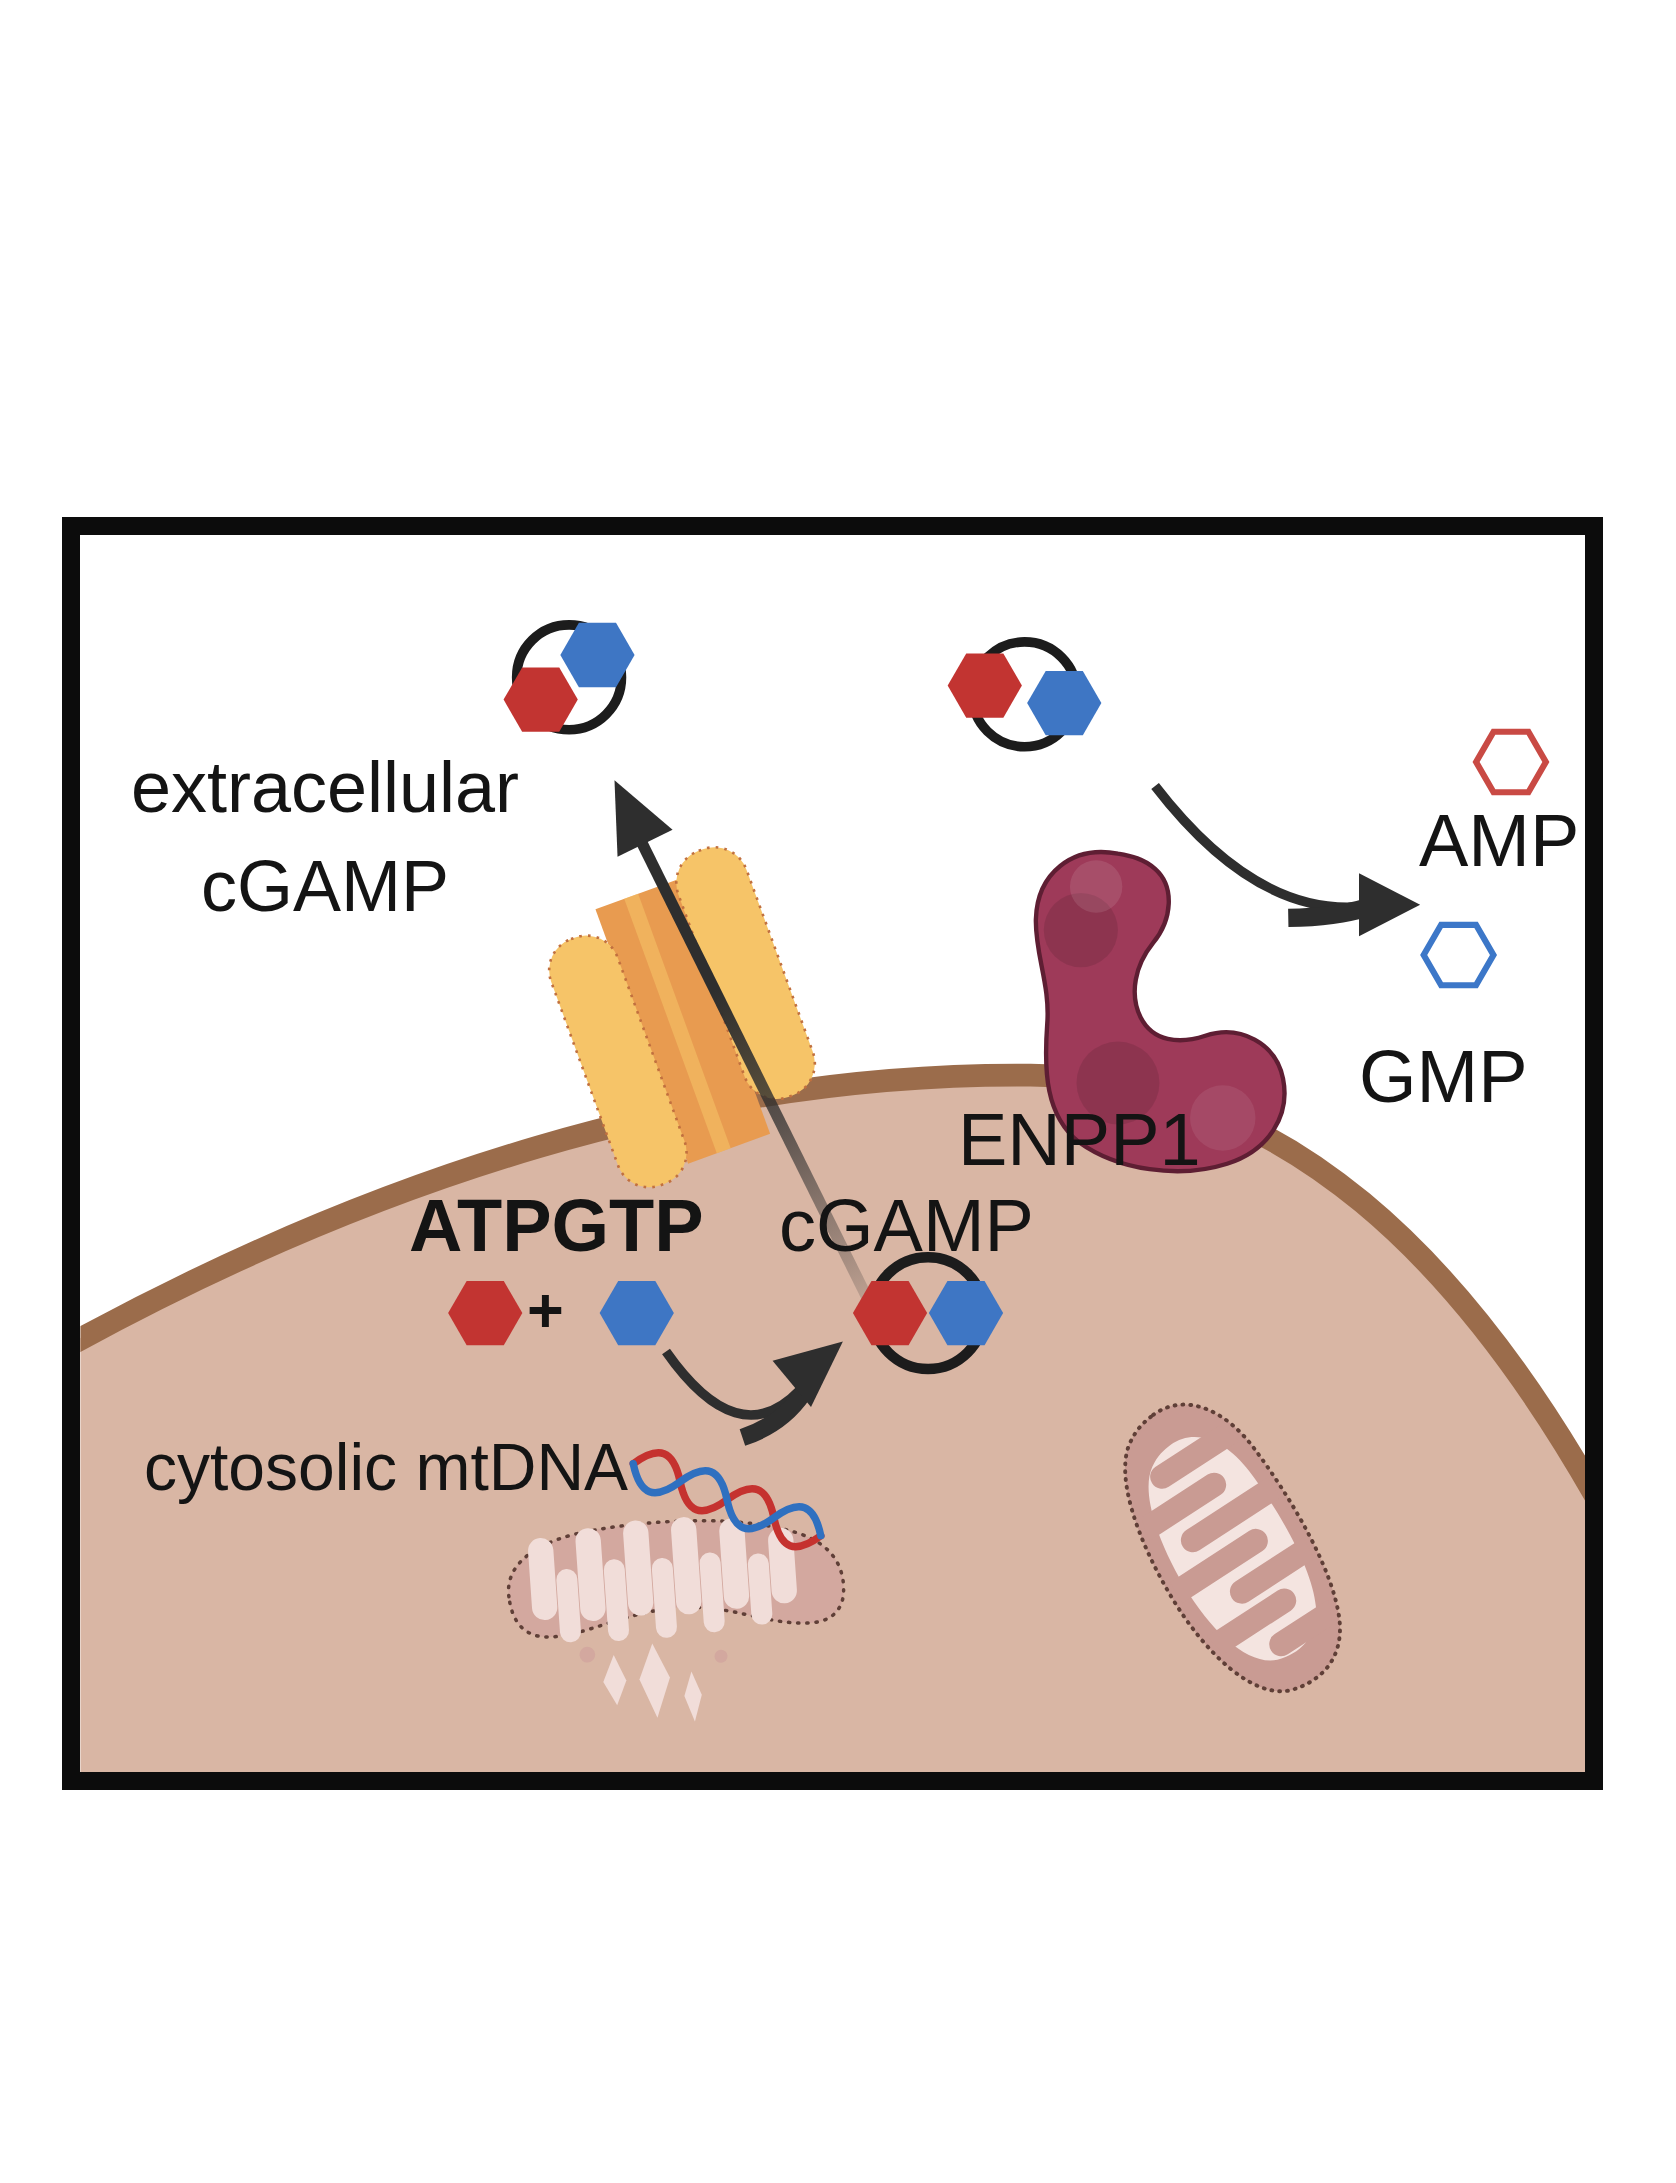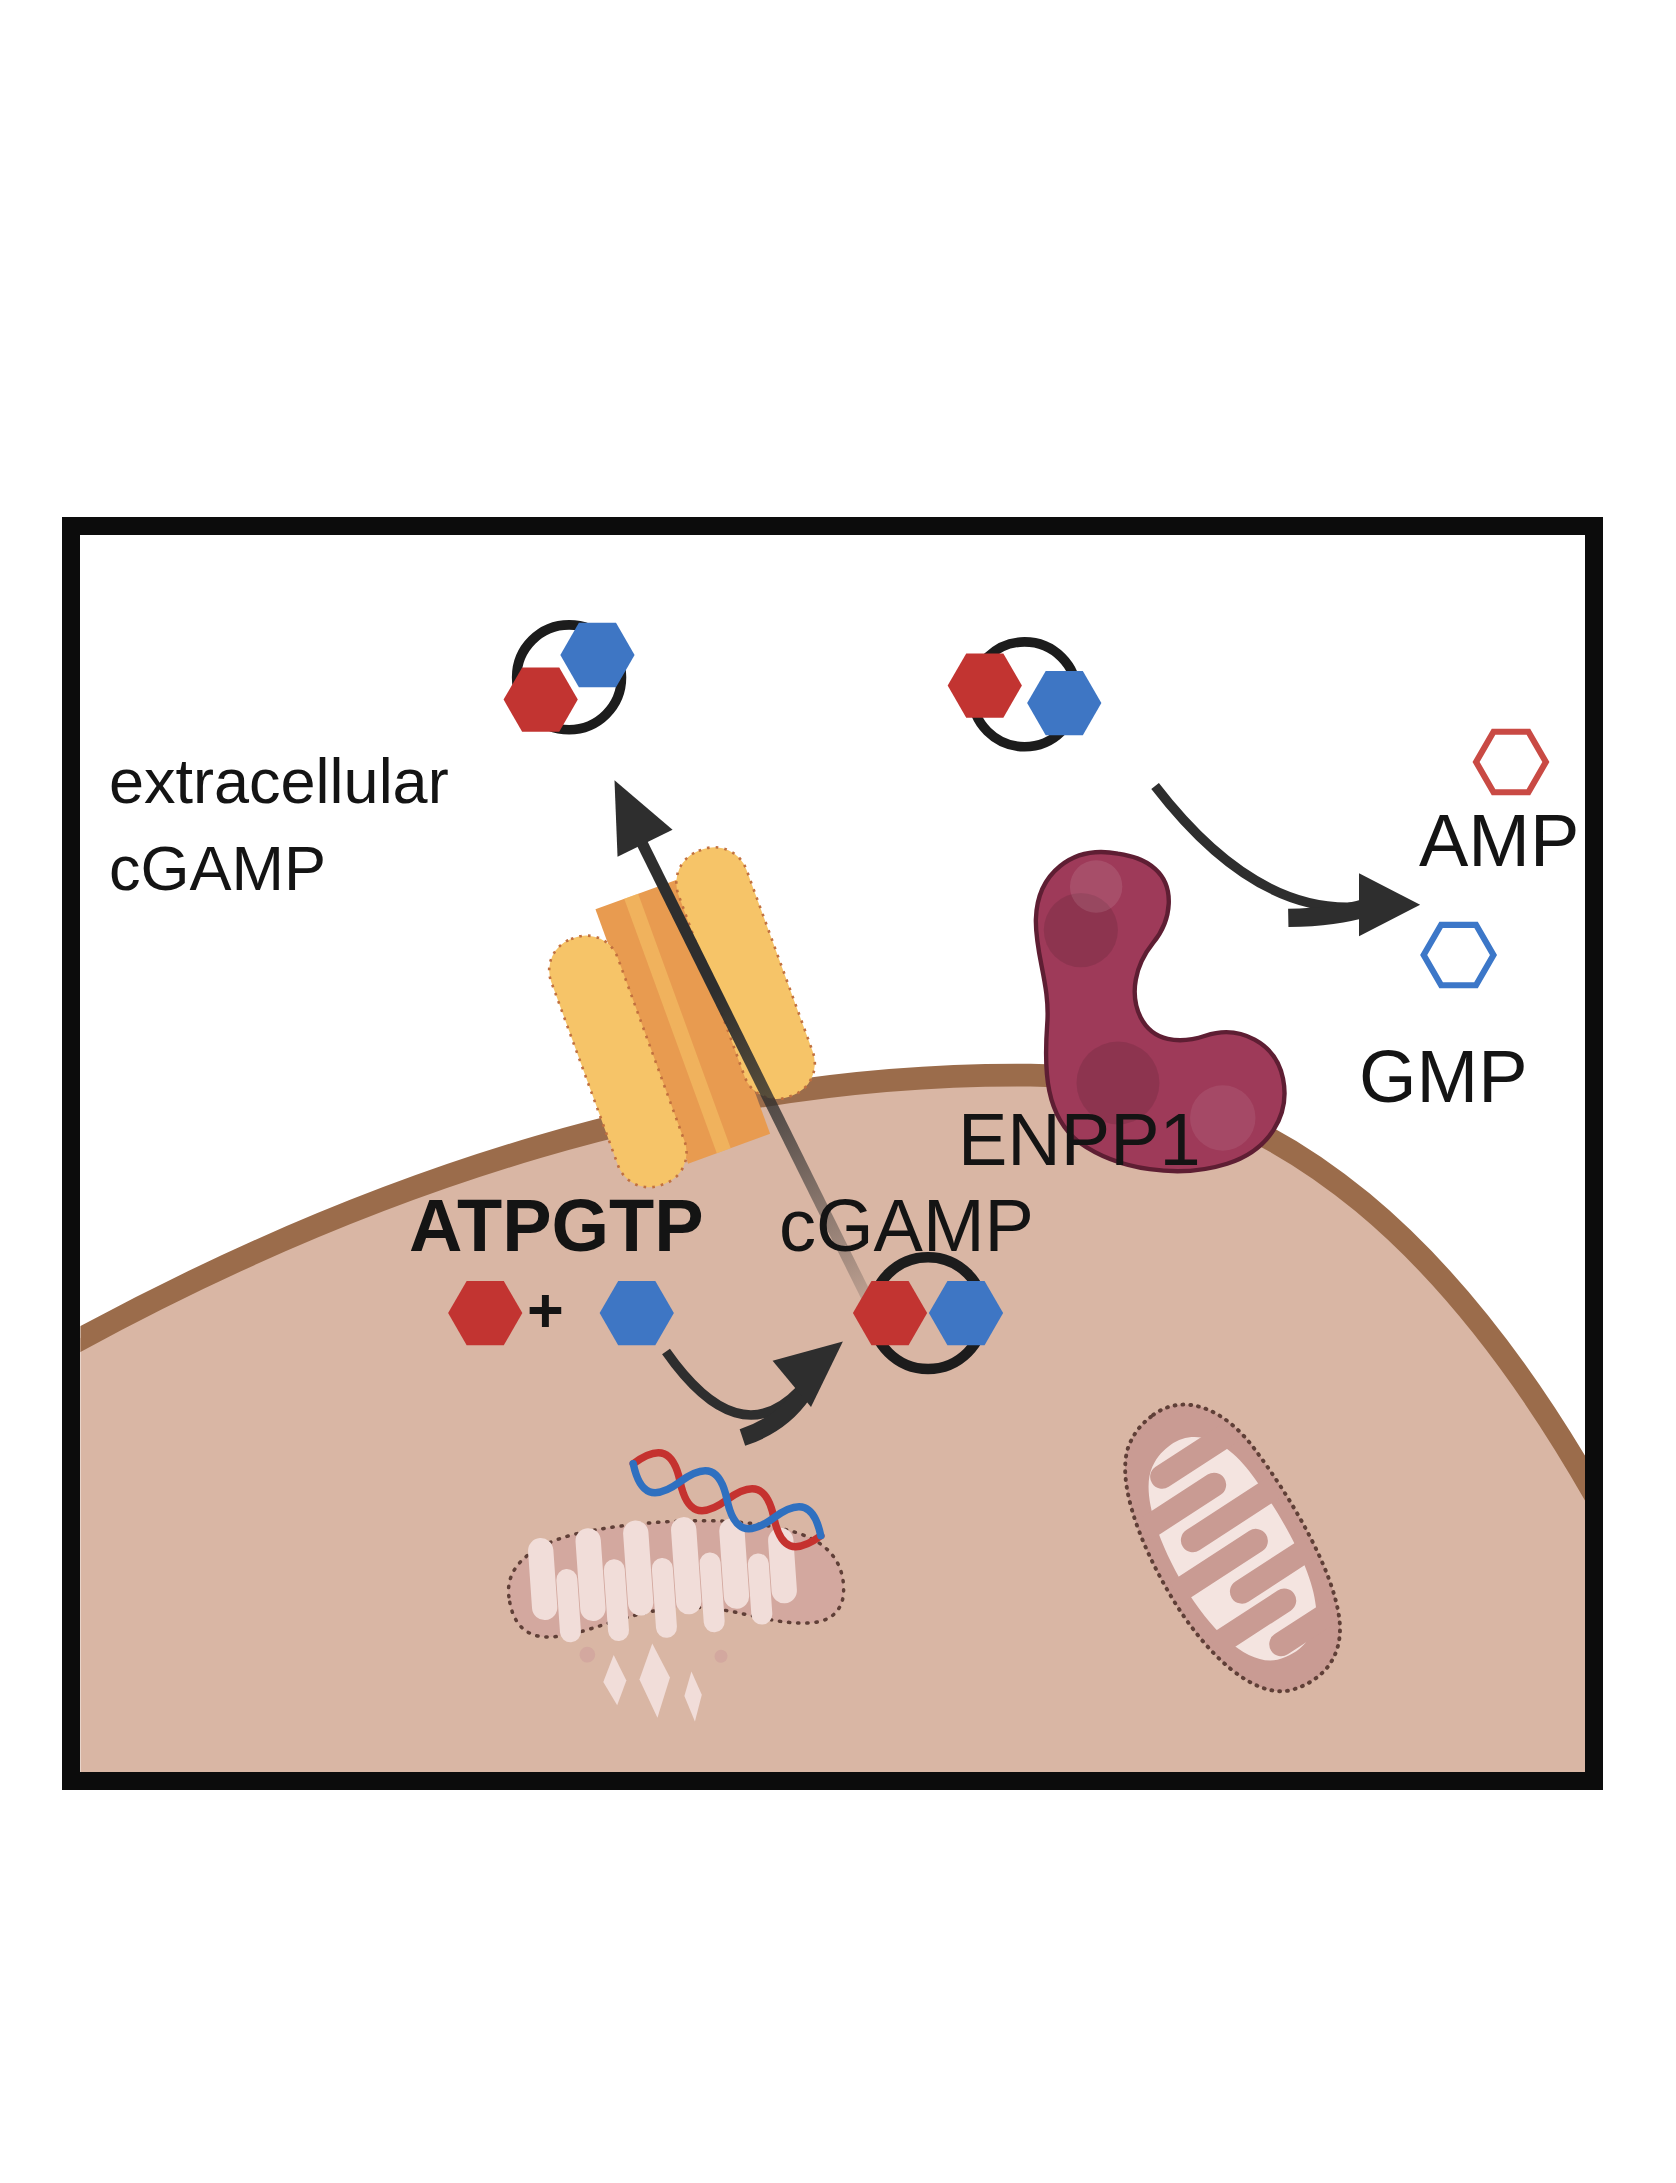--- a/index.html
+++ b/index.html
@@ -14,21 +14,21 @@
     --damaged-mito-membrane:#d3a89f; --damaged-mito-matrix:#f1ddd9;
     --text:#141414;
   }
   html,body{margin:0;padding:0;background:var(--background);}
   .canvas{position:relative;width:1677px;height:2348px;background:var(--background);
           font-family:"Liberation Sans","DejaVu Sans",sans-serif;color:var(--text);overflow:hidden;}
   .art{position:absolute;left:0;top:0;width:1677px;height:2348px;z-index:1;}
   .frame{position:absolute;left:62px;top:517px;width:1541px;height:1273px;
          border:18.3px solid var(--frame);box-sizing:border-box;z-index:2;pointer-events:none;}
   .label{position:absolute;z-index:3;white-space:nowrap;line-height:1;color:var(--text);}
-  .lbl-extracellular{left:109px;top:738px;width:432px;text-align:left;font-size:63px;line-height:1.38;}
+  .lbl-extracellular{left:109px;top:738px;width:432px;text-align:center;font-size:72px;line-height:1.38;}
   .lbl-amp{left:1419px;top:804px;font-size:74px;}
   .lbl-gmp{left:1359px;top:1040px;font-size:74px;}
   .lbl-enpp1{left:958px;top:1093px;font-size:74px;margin-top:10px;}
   .lbl-atpgtp{left:409px;top:1189px;font-size:74px;font-weight:bold;}
   .lbl-cgamp-cyto{left:779px;top:1189px;font-size:74px;}
   .lbl-plus{left:527px;top:1279px;font-size:63px;font-weight:700;}
   .lbl-mtdna{left:144px;top:1434px;font-size:66px;}
   .lbl-damaged{left:285px;top:1656px;font-size:74px;}
 </style>
 </head>
@@ -173,15 +173,16 @@
   </div>
 
   <div class="label lbl-amp">AMP</div>
   <div class="label lbl-gmp">GMP</div>
   <div class="label lbl-enpp1">ENPP1</div>
 
   <div class="label lbl-atpgtp"><span>ATP</span><span>GTP</span></div>
 
   <div class="label lbl-plus">+</div>
   <div class="label lbl-cgamp-cyto">cGAMP</div>
+  <div class="label lbl-mtdna">cytosolic mtDNA</div>
 
 </div>
 
 
 </body></html>

